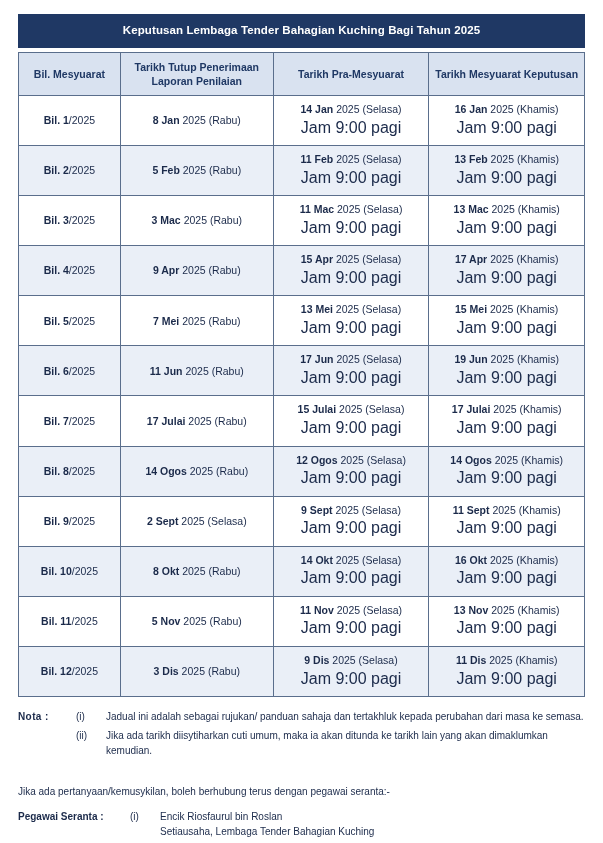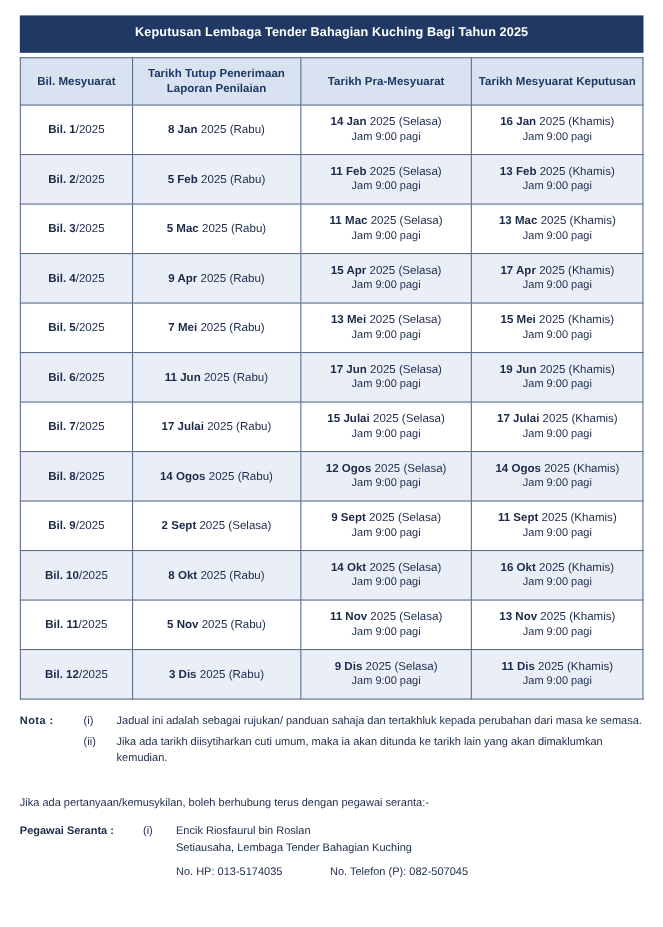--- a/index.html
+++ b/index.html
@@ -63,21 +63,21 @@
   }
   col.c1 { width: 18%; }
   col.c2 { width: 27%; }
   col.c3 { width: 27.5%; }
   col.c4 { width: 27.5%; }
 
   tr.shade td { background: #eaeff7; }
   tr.plain td { background: #ffffff; }
 
   .b { font-weight: bold; }
-  .sub { display: block; font-size: 10px; }
+  .sub { display: block; font-size: 16px; }
 
   
   .notes {
     margin-top: 12px;
     font-size: 10px;
     color: #1b2a4a;
     line-height: 1.5;
   }
   .note-row {
     display: flex;
@@ -160,21 +160,21 @@
           <td><span class="b">16 Jan</span> <span class="r">2025 (Khamis)</span><span class="sub">Jam 9:00 pagi</span></td>
         </tr>
         <tr class="shade">
           <td><span class="b">Bil. 2</span><span class="r">/2025</span></td>
           <td><span class="b">5 Feb</span> <span class="r">2025 (Rabu)</span></td>
           <td><span class="b">11 Feb</span> <span class="r">2025 (Selasa)</span><span class="sub">Jam 9:00 pagi</span></td>
           <td><span class="b">13 Feb</span> <span class="r">2025 (Khamis)</span><span class="sub">Jam 9:00 pagi</span></td>
         </tr>
         <tr class="plain">
           <td><span class="b">Bil. 3</span><span class="r">/2025</span></td>
-          <td><span class="b">5 Mac</span> <span class="r">2025 (Rabu)</span></td>
+          <td><span class="b">3 Mac</span> <span class="r">2025 (Rabu)</span></td>
           <td><span class="b">11 Mac</span> <span class="r">2025 (Selasa)</span><span class="sub">Jam 9:00 pagi</span></td>
           <td><span class="b">13 Mac</span> <span class="r">2025 (Khamis)</span><span class="sub">Jam 9:00 pagi</span></td>
         </tr>
         <tr class="shade">
           <td><span class="b">Bil. 4</span><span class="r">/2025</span></td>
           <td><span class="b">9 Apr</span> <span class="r">2025 (Rabu)</span></td>
           <td><span class="b">15 Apr</span> <span class="r">2025 (Selasa)</span><span class="sub">Jam 9:00 pagi</span></td>
           <td><span class="b">17 Apr</span> <span class="r">2025 (Khamis)</span><span class="sub">Jam 9:00 pagi</span></td>
         </tr>
         <tr class="plain">

